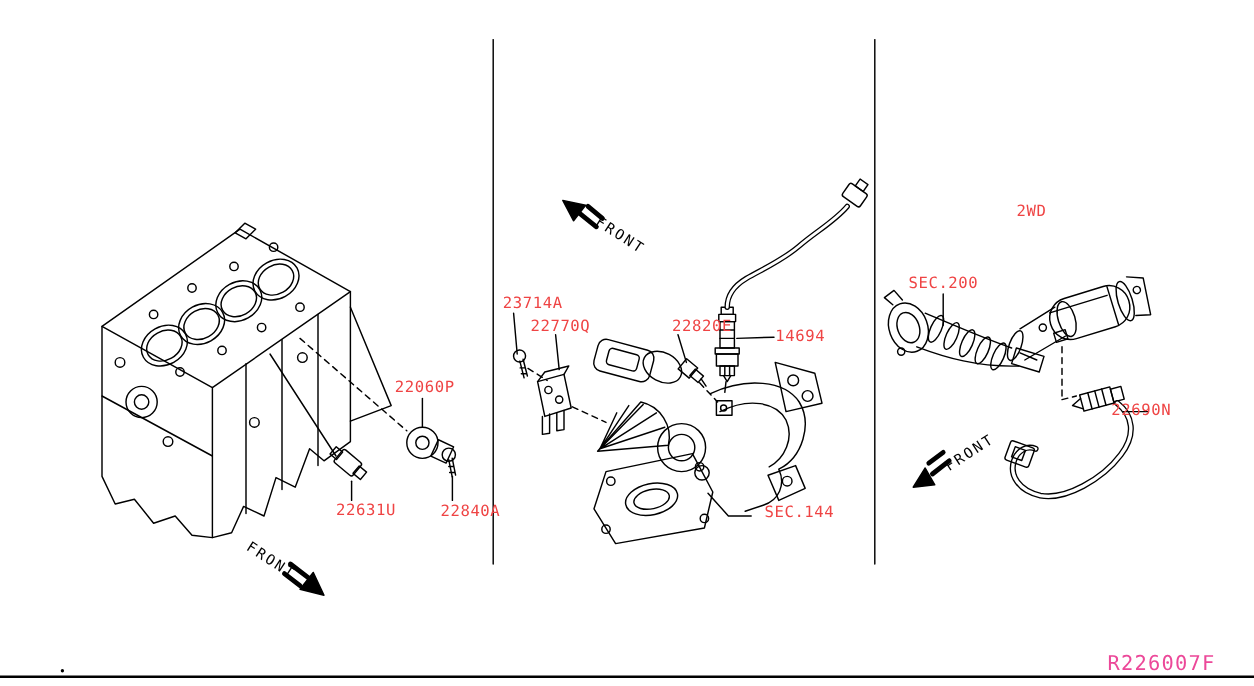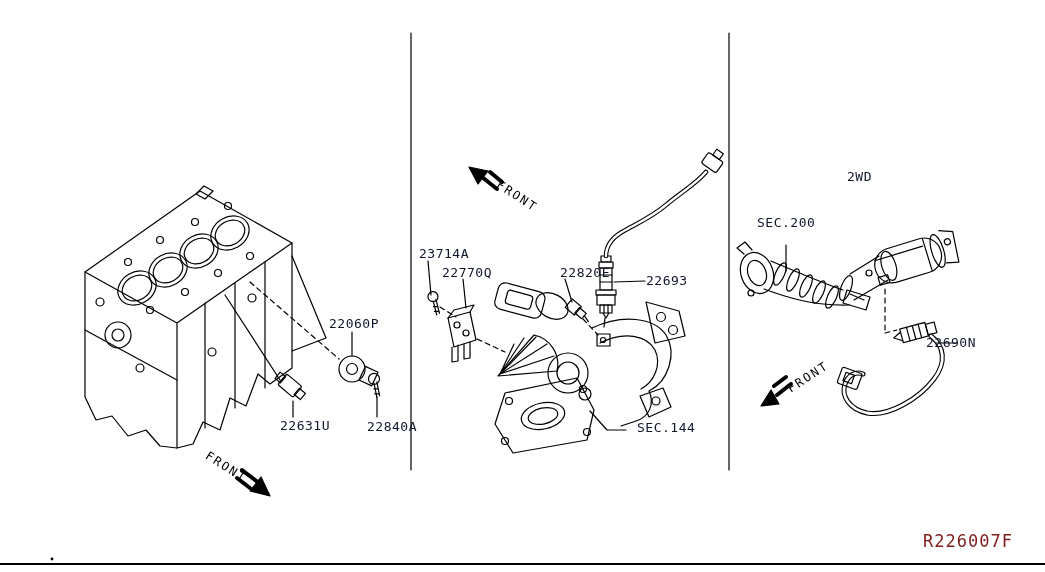--- a/index.html
+++ b/index.html
@@ -2,30 +2,30 @@
 <html><head>
 <meta charset="utf-8">
 <style>
   html,body{margin:0;padding:0;background:#888;}
   .stage{
     position:relative;width:1045px;height:572px;background:#ffffff;
     overflow:hidden;font-family:"DejaVu Sans Mono",monospace;
   }
   .stage svg{position:absolute;left:0;top:0;}
   .pl{
-    position:absolute;font:13px "DejaVu Sans Mono",monospace;color:#0f172a;
+    position:absolute;font:13px "DejaVu Sans Mono",monospace;color:#ef4444;
     letter-spacing:.5px;white-space:nowrap;line-height:13px;
   }
   .front{
     position:absolute;font:12px "DejaVu Sans Mono",monospace;color:#000;
     letter-spacing:2px;white-space:nowrap;transform-origin:center;
   }
   .refcode{
-    position:absolute;font:17px "DejaVu Sans Mono",monospace;color:#7f1d1d;
-    letter-spacing:1px;white-space:nowrap;
+    position:absolute;font:17px "DejaVu Sans Mono",monospace;color:#ec4899;
+    letter-spacing:1px;white-space:nowrap;margin-top:12px;
   }
 </style>
 </head>
 <body>
 
 <div class="stage">
 
 <svg width="1045" height="572" viewBox="0 0 1045 572">
   <g fill="none" stroke="#000" stroke-width="1.2" stroke-linejoin="round" stroke-linecap="round">
 
@@ -260,25 +260,25 @@
   </g>
 </svg>
 
 <div class="pl" style="left:329px;top:317px">22060P</div>
 <div class="pl" style="left:280px;top:419px">22631U</div>
 <div class="pl" style="left:367px;top:420px">22840A</div>
 
 <div class="pl" style="left:419px;top:247px">23714A</div>
 <div class="pl" style="left:442px;top:266px">22770Q</div>
 <div class="pl" style="left:560px;top:266px">22820E</div>
-<div class="pl" style="left:646px;top:274px">22693</div>
+<div class="pl" style="left:646px;top:274px">14694</div>
 <div class="pl" style="left:637px;top:421px">SEC.144</div>
 
 <div class="pl" style="left:847px;top:170px">2WD</div>
-<div class="pl" style="left:757px;top:216px">SEC.200</div>
+<div class="pl" style="left:757px;top:230px">SEC.200</div>
 <div class="pl" style="left:926px;top:336px">22690N</div>
 
 <div class="front" style="left:226px;top:467px;transform:translate(-50%,-50%) rotate(33deg)">FRONT</div>
 <div class="front" style="left:517px;top:196px;transform:translate(-50%,-50%) rotate(33deg)">FRONT</div>
 <div class="front" style="left:808px;top:377px;transform:translate(-50%,-50%) rotate(-33deg)">FRONT</div>
 
 <div class="refcode" style="left:923px;top:531px">R226007F</div>
 
 </div>
 

